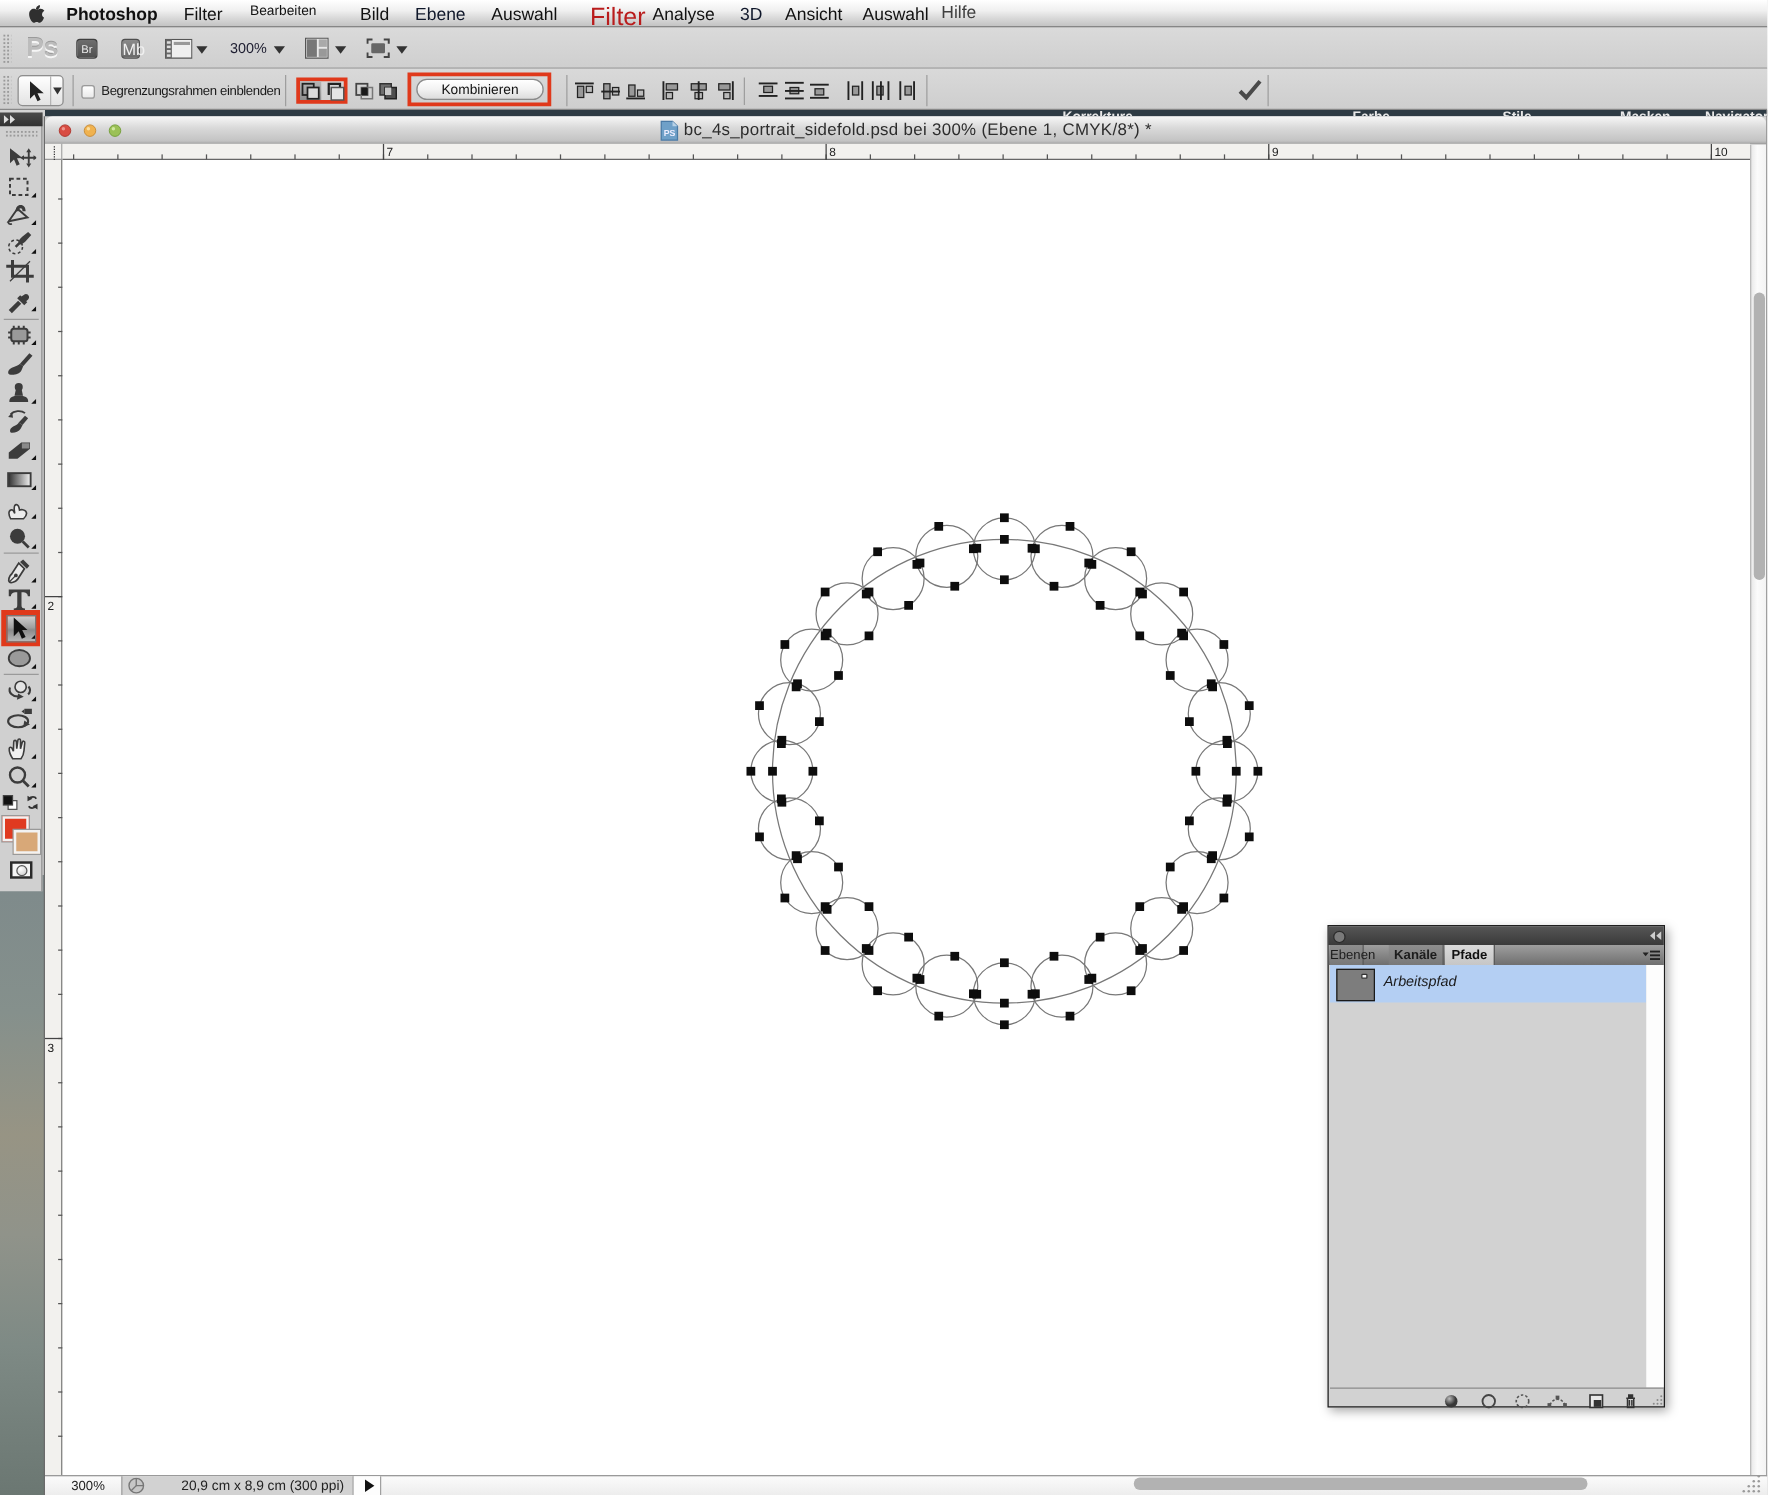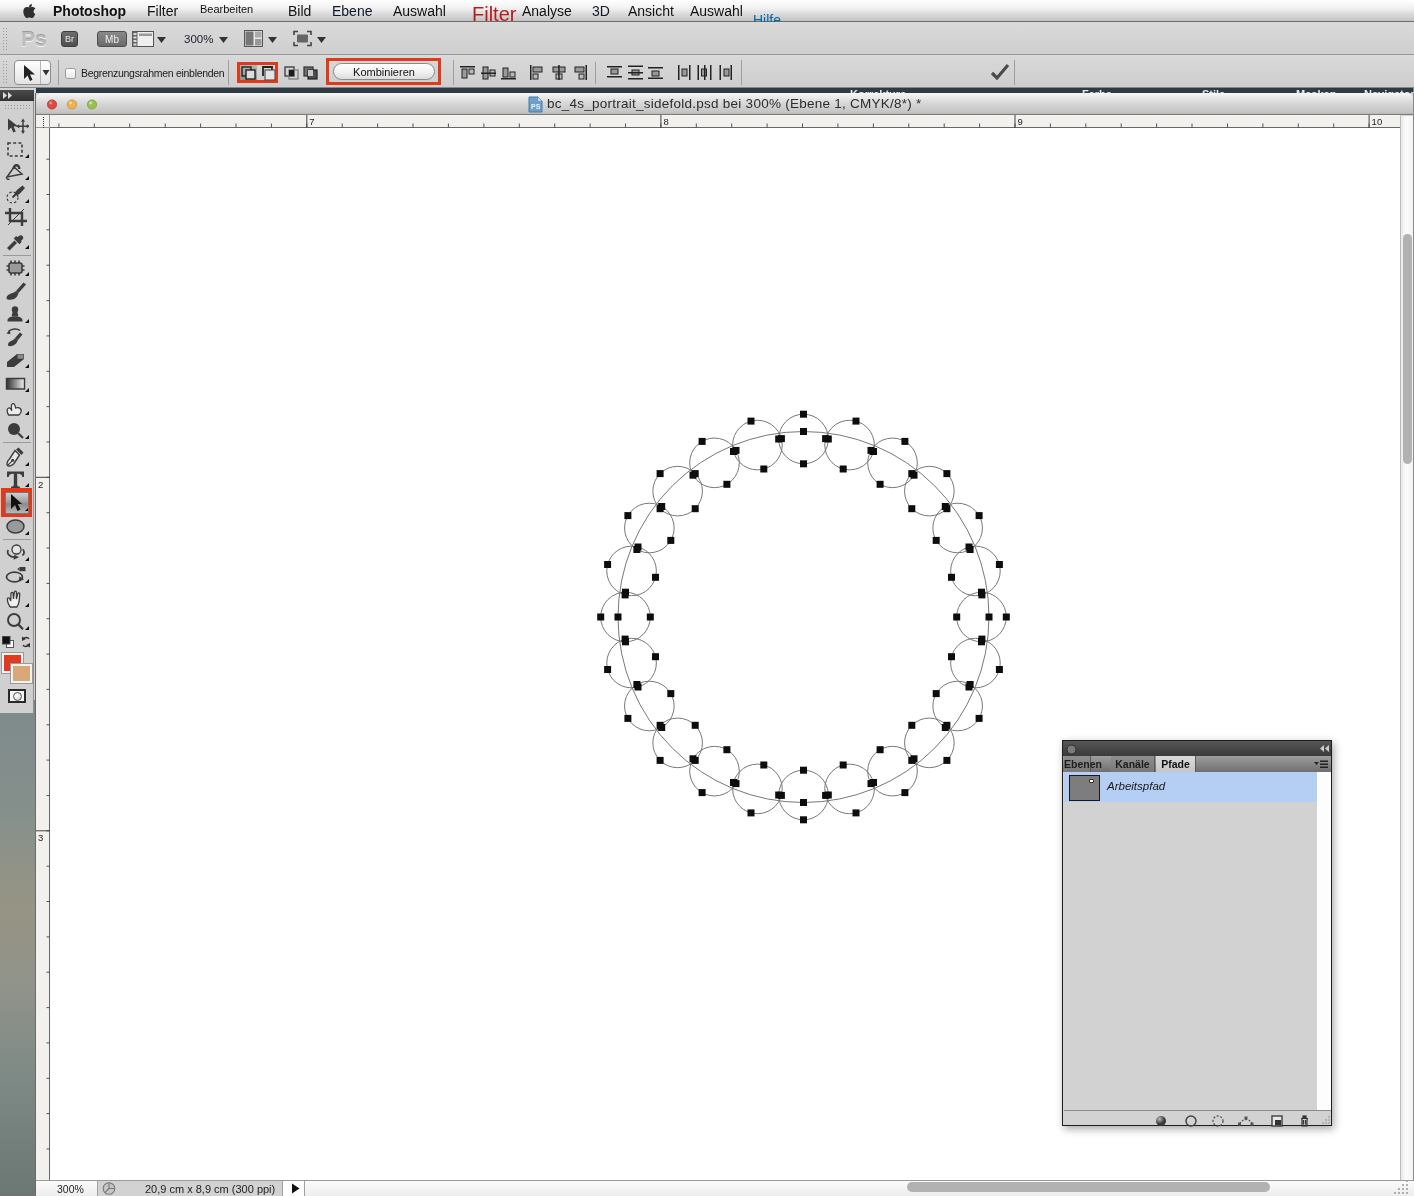--- a/index.html
+++ b/index.html
@@ -311,27 +311,27 @@
 <div class="abs" style="left:147px;top:3px;font-size:14px;color:#111">Filter</div>
 <div class="abs" style="left:200px;top:3px;font-size:11px;color:#111">Bearbeiten</div>
 <div class="abs" style="left:288px;top:3px;font-size:14px;color:#111">Bild</div>
 <div class="abs" style="left:332px;top:3px;font-size:14px;color:#0f172a">Ebene</div>
 <div class="abs" style="left:393px;top:3px;font-size:14px;color:#111">Auswahl</div>
 <div class="abs" style="left:472px;top:3px;font-size:20px;color:#b91c1c">Filter</div>
 <div class="abs" style="left:522px;top:3px;font-size:14px;color:#111">Analyse</div>
 <div class="abs" style="left:592px;top:3px;font-size:14px;color:#0f172a">3D</div>
 <div class="abs" style="left:628px;top:3px;font-size:14px;color:#111">Ansicht</div>
 <div class="abs" style="left:690px;top:3px;font-size:14px;color:#111">Auswahl</div>
-<div class="abs" style="left:753px;top:12px;font-size:14px;color:#0369a1">Hilfe</div>
+<div class="abs" style="left:753px;top:1px;font-size:14px;color:#404040">Hilfe</div>
 
 <div class="abs" style="left:0;top:22px;width:1414px;height:33px;background:linear-gradient(180deg,#dadada,#cfcfcf);border-bottom:1px solid #989898"></div>
 <div class="abs grip" style="left:2px;top:27px;width:7px;height:24px"></div>
 <div class="abs" style="left:21px;top:27px;font-size:21px;font-weight:bold;color:#bcbcbc;text-shadow:0 1px 0 #f5f5f5, 0 -1px 0 #9a9a9a">Ps</div>
 <div class="abs" style="left:61px;top:31px;width:17px;height:16px;background:linear-gradient(180deg,#6e6e6e,#4f4f4f);border:1px solid #3e3e3e;border-radius:3px;color:#e8e8e8;font-size:9px;text-align:center;line-height:15px">Br</div>
-<div class="abs" style="left:97px;top:31px;width:30px;height:16px;background:linear-gradient(180deg,#8a8a8a,#6a6a6a);border:1px solid #4e4e4e;border-radius:3px;color:#f0f0f0;font-size:10px;text-align:center;line-height:15px">Mb</div>
+<div class="abs" style="left:97px;top:31px;width:15px;height:16px;background:linear-gradient(180deg,#8a8a8a,#6a6a6a);border:1px solid #4e4e4e;border-radius:3px;color:#f0f0f0;font-size:13px;text-align:center;line-height:15px">Mb</div>
 <svg class="abs" style="left:132px;top:31px" width="22" height="17">
   <rect x="0.5" y="0.5" width="21" height="15" fill="#efefef" stroke="#555"></rect>
   <rect x="0.5" y="0.5" width="5" height="15" fill="#666"></rect>
   <g fill="#ddd">
         <rect x="1.5" y="2" width="3" height="2"></rect>
         <rect x="1.5" y="5.5" width="3" height="2"></rect>
         <rect x="1.5" y="9" width="3" height="2"></rect>
         <rect x="1.5" y="12.5" width="3" height="2"></rect>
       </g>
   <rect x="7" y="2.5" width="13" height="2.5" fill="#999"></rect>
@@ -614,21 +614,21 @@
 
 <div class="abs" style="left:1062px;top:740px;width:270px;height:386px;background:#d2d2d2;border:1px solid #1e1e1e;box-shadow:2px 3px 8px rgba(0,0,0,0.35)">
   <div class="abs" style="left:0;top:0;width:268px;height:15px;background:linear-gradient(180deg,#565656,#3a3a3a)"></div>
   <svg class="abs" style="left:3px;top:2.5px" width="12" height="12">
         <circle cx="5.5" cy="5.5" r="4.5" fill="#7a7a7a" stroke="#2c2c2c"></circle>
       </svg>
   <svg class="abs" style="left:256px;top:4px" width="11" height="8">
         <path d="M5 0 L5 7 L1 3.5 Z M10 0 L10 7 L6 3.5 Z" fill="#ccc"></path>
       </svg>
   <div class="abs" style="left:0;top:15px;width:268px;height:16px;background:linear-gradient(180deg,#9e9e9e,#6f6f6f)"></div>
-  <div class="abs" style="left:1px;top:15px;width:27px;height:16px;background:linear-gradient(180deg,#8e8e8e,#787878);border-right:1px solid #5a5a5a;font-size:10.5px;font-weight:bold;color:#1c1c1c;text-align:right;line-height:16px">Ebenen</div>
+  <div class="abs" style="left:1px;top:15px;width:27px;height:16px;background:linear-gradient(180deg,#8e8e8e,#787878);border-right:1px solid #5a5a5a;font-size:10.5px;font-weight:normal;color:#1c1c1c;text-align:right;line-height:16px">Ebenen</div>
   <div class="abs" style="left:48px;top:15px;width:44px;height:16px;background:linear-gradient(180deg,#8e8e8e,#787878);border-right:1px solid #5a5a5a;font-size:10.5px;font-weight:bold;color:#1c1c1c;text-align:center;line-height:16px">Kanäle</div>
   <div class="abs" style="left:93px;top:15px;width:40px;height:16px;background:linear-gradient(180deg,#dadada,#c6c6c6);border-right:1px solid #5a5a5a;font-size:10.5px;font-weight:bold;color:#111;text-align:center;line-height:16px">Pfade</div>
   <svg class="abs" style="left:251px;top:19px" width="14" height="9">
         <path d="M0 2 L5 2 L2.5 5 Z" fill="#222"></path>
         <g fill="#222">
           <rect x="6" y="0.5" width="8" height="1.5"></rect>
           <rect x="6" y="3.5" width="8" height="1.5"></rect>
           <rect x="6" y="6.5" width="8" height="1.5"></rect>
         </g>
       </svg>

